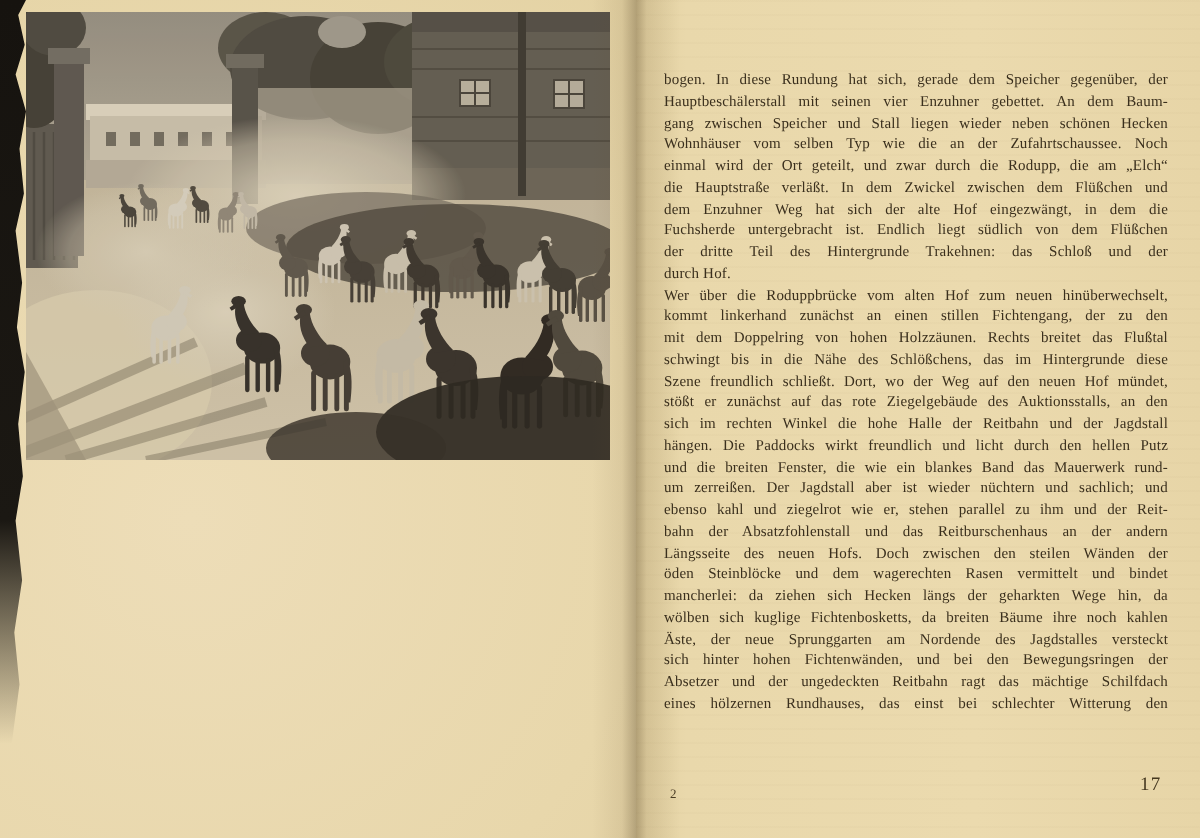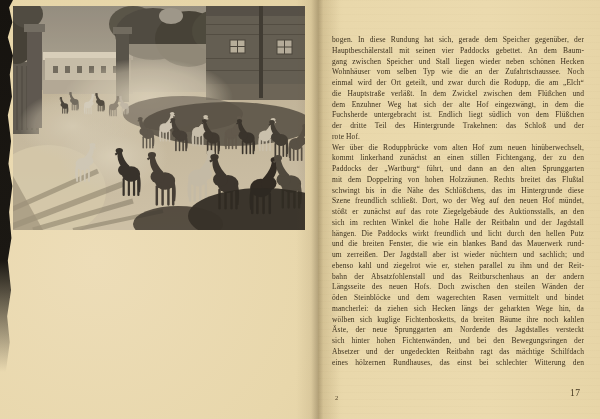--- a/index.html
+++ b/index.html
@@ -215,34 +215,33 @@
       <rect width="292" height="224" fill="#d8c49a" opacity="0.08"></rect>
     </svg>
   </div>
 
   <div class="book-edge"></div>
   <div class="gutter"></div>
 
   <div class="text-block">
     <div class="para para1">
         <div class="tline">bogen. In diese Rundung hat sich, gerade dem Speicher gegenüber, der</div>
-        <div class="tline">Hauptbeschälerstall mit seinen vier Paddocks gebettet. An dem Baum-</div>
+        <div class="tline">Hauptbeschälerstall mit seinen vier Enzuhner gebettet. An dem Baum-</div>
         <div class="tline">gang zwischen Speicher und Stall liegen wieder neben schönen Hecken</div>
         <div class="tline">Wohnhäuser vom selben Typ wie die an der Zufahrtschaussee. Noch</div>
         <div class="tline">einmal wird der Ort geteilt, und zwar durch die Rodupp, die am „Elch“</div>
         <div class="tline">die Hauptstraße verläßt. In dem Zwickel zwischen dem Flüßchen und</div>
         <div class="tline">dem Enzuhner Weg hat sich der alte Hof eingezwängt, in dem die</div>
         <div class="tline">Fuchsherde untergebracht ist. Endlich liegt südlich von dem Flüßchen</div>
         <div class="tline">der dritte Teil des Hintergrunde Trakehnen: das Schloß und der</div>
-        <div class="tline">rote Hof.</div>
+        <div class="tline">durch Hof.</div>
       </div>
     <div class="para para2">
         <div class="tline">Wer über die Roduppbrücke vom alten Hof zum neuen hinüberwechselt,</div>
         <div class="tline">kommt linkerhand zunächst an einen stillen Fichtengang, der zu den</div>
-        <div class="tline">Paddocks der „Wartburg“ führt, und dann an den alten Sprunggarten</div>
         <div class="tline">mit dem Doppelring von hohen Holzzäunen. Rechts breitet das Flußtal</div>
         <div class="tline">schwingt bis in die Nähe des Schlößchens, das im Hintergrunde diese</div>
         <div class="tline">Szene freundlich schließt. Dort, wo der Weg auf den neuen Hof mündet,</div>
         <div class="tline">stößt er zunächst auf das rote Ziegelgebäude des Auktionsstalls, an den</div>
         <div class="tline">sich im rechten Winkel die hohe Halle der Reitbahn und der Jagdstall</div>
         <div class="tline">hängen. Die Paddocks wirkt freundlich und licht durch den hellen Putz</div>
         <div class="tline">und die breiten Fenster, die wie ein blankes Band das Mauerwerk rund-</div>
         <div class="tline">um zerreißen. Der Jagdstall aber ist wieder nüchtern und sachlich; und</div>
         <div class="tline">ebenso kahl und ziegelrot wie er, stehen parallel zu ihm und der Reit-</div>
         <div class="tline">bahn der Absatzfohlenstall und das Reitburschenhaus an der andern</div>

